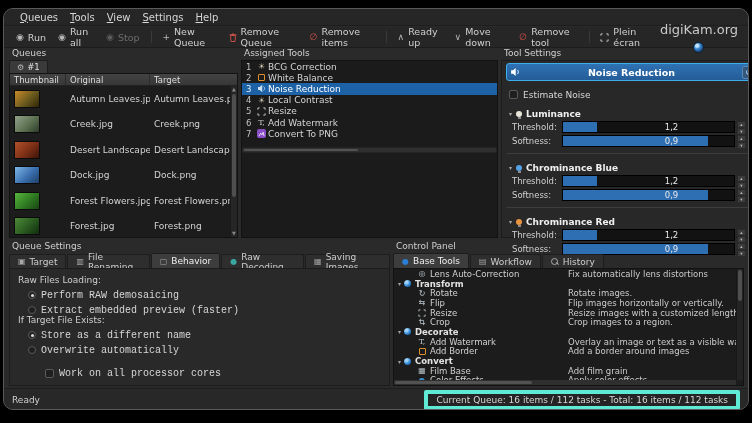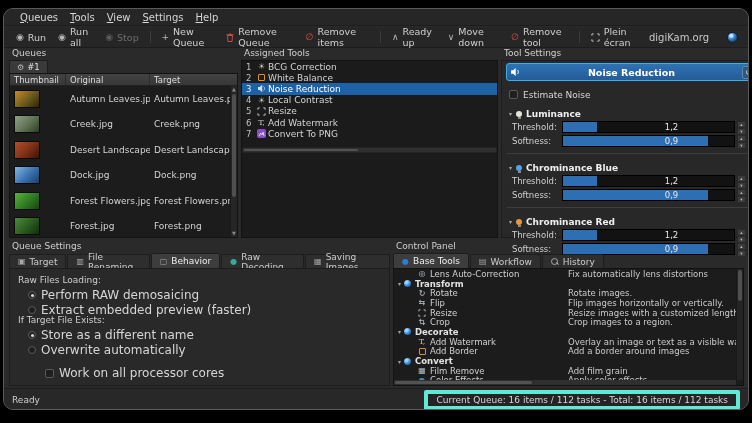--- a/index.html
+++ b/index.html
@@ -16,21 +16,21 @@
 
   
   .toolbar { position:absolute; top:18px; left:0; right:0; height:21px; display:flex; align-items:center;
              background:#262626; border-bottom:1px solid #1c1c1c; padding:0 6px; }
   .tbtn { display:flex; align-items:center; gap:4px; color:#d0d0d0; font-size:9.5px; padding:2px 6px; border-radius:2px; }
   .tbtn .glyph { font-size:9px; color:#b8b8b8; line-height:9px; }
   .tbtn.danger .glyph { color:#d4524a; }
   .tbtn.disabled { color:#6d6d6d; } .tbtn.disabled .glyph { color:#5d5d5d; }
   .tsep { width:1px; height:12px; background:#3a3a3a; margin:0 5px; }
   .toolbar-spacer { flex:1; }
-  .brand { display:flex; align-items:center; gap:18px; color:#c9c9c9; font-size:10px; padding-right:4px; }
+  .brand { display:flex; align-items:center; gap:5px; color:#c9c9c9; font-size:13px; padding-right:4px;flex-direction:column; }
   .brand-logo { width:11px; height:11px; border-radius:50%;
     background:radial-gradient(circle at 35% 30%, #bfe0ff 0 18%, #3f8fd8 35%, #163a6b 80%); border:1px solid #0d2138; }
 
   
   .panel-title { height:11px; color:#cfcfcf; font-size:9px; line-height:11px; padding-left:3px; }
   .row-top { position:absolute; top:39px; left:5px; width:735px; height:190px; }
   .row-bottom { position:absolute; top:232px; left:5px; width:735px; height:145px; }
   .panel { position:absolute; top:0; bottom:0; }
 
   
@@ -107,21 +107,21 @@
   .icon-mag::before { content:""; position:absolute; left:0; top:0; width:5px; height:5px; border:1px solid #a8a8a8; border-radius:50%; }
   .icon-mag::after { content:""; position:absolute; left:5.5px; top:5.5px; width:3px; height:1px; background:#a8a8a8; transform:rotate(45deg); }
 
   
   #queuesettings-panel { left:0; width:381px; }
   .qs-frame { position:absolute; top:27px; left:0; right:0; bottom:0; background:#292929; border:1px solid #1c1c1c; padding:6px 8px; }
   .qs-label { font-size:9px; color:#cfcfcf; }
   .opt-row { display:flex; align-items:center; gap:5px; margin:5px 0 0 10px; height:10px; }
   .radio { width:8px; height:8px; border-radius:50%; background:#1f1f1f; border:1px solid #5a5a5a; position:relative; }
   .radio.on::after { content:""; position:absolute; left:2px; top:2px; width:3px; height:3px; border-radius:50%; background:#d8d8d8; }
-  .opt-label { font-size:12px; color:#d6d6d6; }
+  .opt-label { font-size:10px; color:#d6d6d6;font-family:Liberation Mono, monospace; }
   .qs-gap { }
   .qs-check-row { display:flex; align-items:center; gap:5px; margin:13px 0 0 1px; height:10px;padding-left:26px; }
 
   
   #controlpanel-panel { left:384px; right:0; }
   .cp-frame { position:absolute; top:27px; left:0; right:0; bottom:0; background:#1c1c1c; border:1px solid #121212; overflow:hidden; }
   .tree-row { position:relative; display:flex; align-items:center; height:9.7px; font-size:8.5px; color:#d2d2d2; white-space:nowrap; }
   .tree-row .name { overflow:hidden; }
   .tree-row .desc { position:absolute; left:174px; color:#cbcbcb; }
   .tr-item { padding-left:22px; } .tr-cat { padding-left:4px; font-weight:bold; color:#e2e2e2; }
@@ -588,21 +588,21 @@
           <span class="name">Add Border</span>
           <span class="desc">Add a border around images</span>
           </div>
         <div class="tree-row tr-cat">
           <span class="tr-exp">▾</span>
           <span class="orb"></span>
           <span class="name">Convert</span>
           </div>
         <div class="tree-row tr-item">
           <span class="tr-icon">▦</span>
-          <span class="name">Film Remove</span>
+          <span class="name">Film Base</span>
           <span class="desc">Add film grain</span>
           </div>
         <div class="tree-row tr-item">
           <span class="tr-icon" style="color:#3a8fd0;">●</span>
           <span class="name">Color Effects</span>
           <span class="desc">Apply color effects</span>
           </div>
         <div class="cp-vscroll">
             <span class="thumbbar"></span>
           </div>

